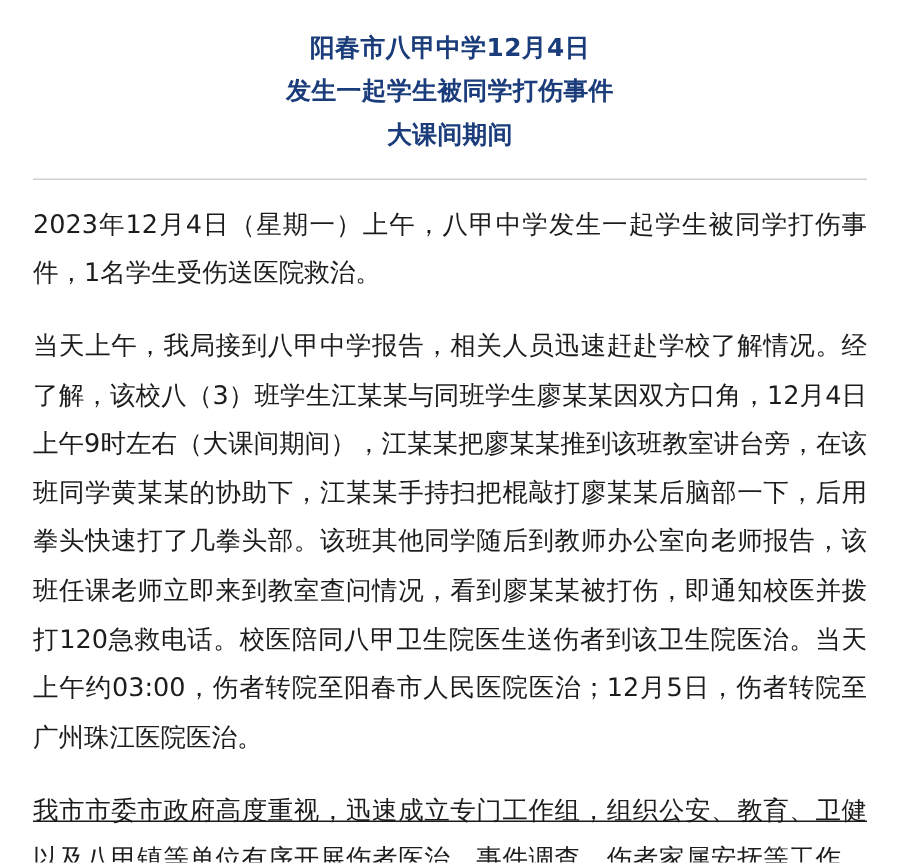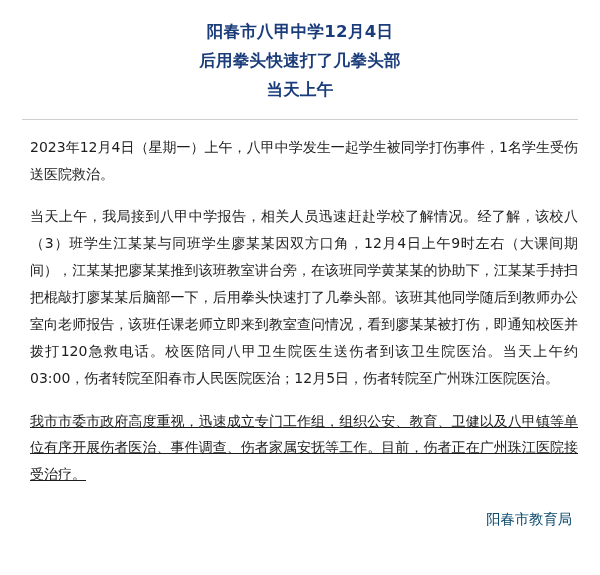--- a/index.html
+++ b/index.html
@@ -31,22 +31,22 @@
     color: #1a3c7a;
     line-height: 1.75;
     letter-spacing: 0.3px;
   }
   .divider {
     border: none;
     border-top: 1px solid #cfcfcf;
     margin: 8px 0 14px 0;
   }
   .body-text p {
-    margin: 0 0 16px 8px;
-    font-size: 14px;
+    margin: 0 0 16px 0;
+    font-size: 17px;
     line-height: 1.92;
     text-align: justify;
     text-justify: inter-ideograph;
     color: #1c1c1c;
     text-indent: 0;
   }
   .body-text p:last-child {
     margin-bottom: 0;
     text-decoration: underline;
   }
@@ -62,22 +62,22 @@
     display: block;
   }
 </style>
 </head>
 <body>
 
 <div class="page">
 
   <div class="title-block">
     <div class="title-line">阳春市八甲中学12月4日</div>
-    <div class="title-line">后用拳头快速打了几拳头部</div>
-    <div class="title-line">当天上午</div>
+    <div class="title-line">发生一起学生被同学打伤事件</div>
+    <div class="title-line">大课间期间</div>
   </div>
 
   <hr class="divider">
 
   <div class="body-text">
     <p>2023年12月4日（星期一）上午，八甲中学发生一起学生被同学打伤事件，1名学生受伤送医院救治。</p>
     <p>当天上午，我局接到八甲中学报告，相关人员迅速赶赴学校了解情况。经了解，该校八（3）班学生江某某与同班学生廖某某因双方口角，12月4日上午9时左右（大课间期间），江某某把廖某某推到该班教室讲台旁，在该班同学黄某某的协助下，江某某手持扫把棍敲打廖某某后脑部一下，后用拳头快速打了几拳头部。该班其他同学随后到教师办公室向老师报告，该班任课老师立即来到教室查问情况，看到廖某某被打伤，即通知校医并拨打120急救电话。校医陪同八甲卫生院医生送伤者到该卫生院医治。当天上午约03:00，伤者转院至阳春市人民医院医治；12月5日，伤者转院至广州珠江医院医治。</p>
     <p>我市市委市政府高度重视，迅速成立专门工作组，组织公安、教育、卫健以及八甲镇等单位有序开展伤者医治、事件调查、伤者家属安抚等工作。目前，伤者正在广州珠江医院接受治疗。</p>
   </div>
 

